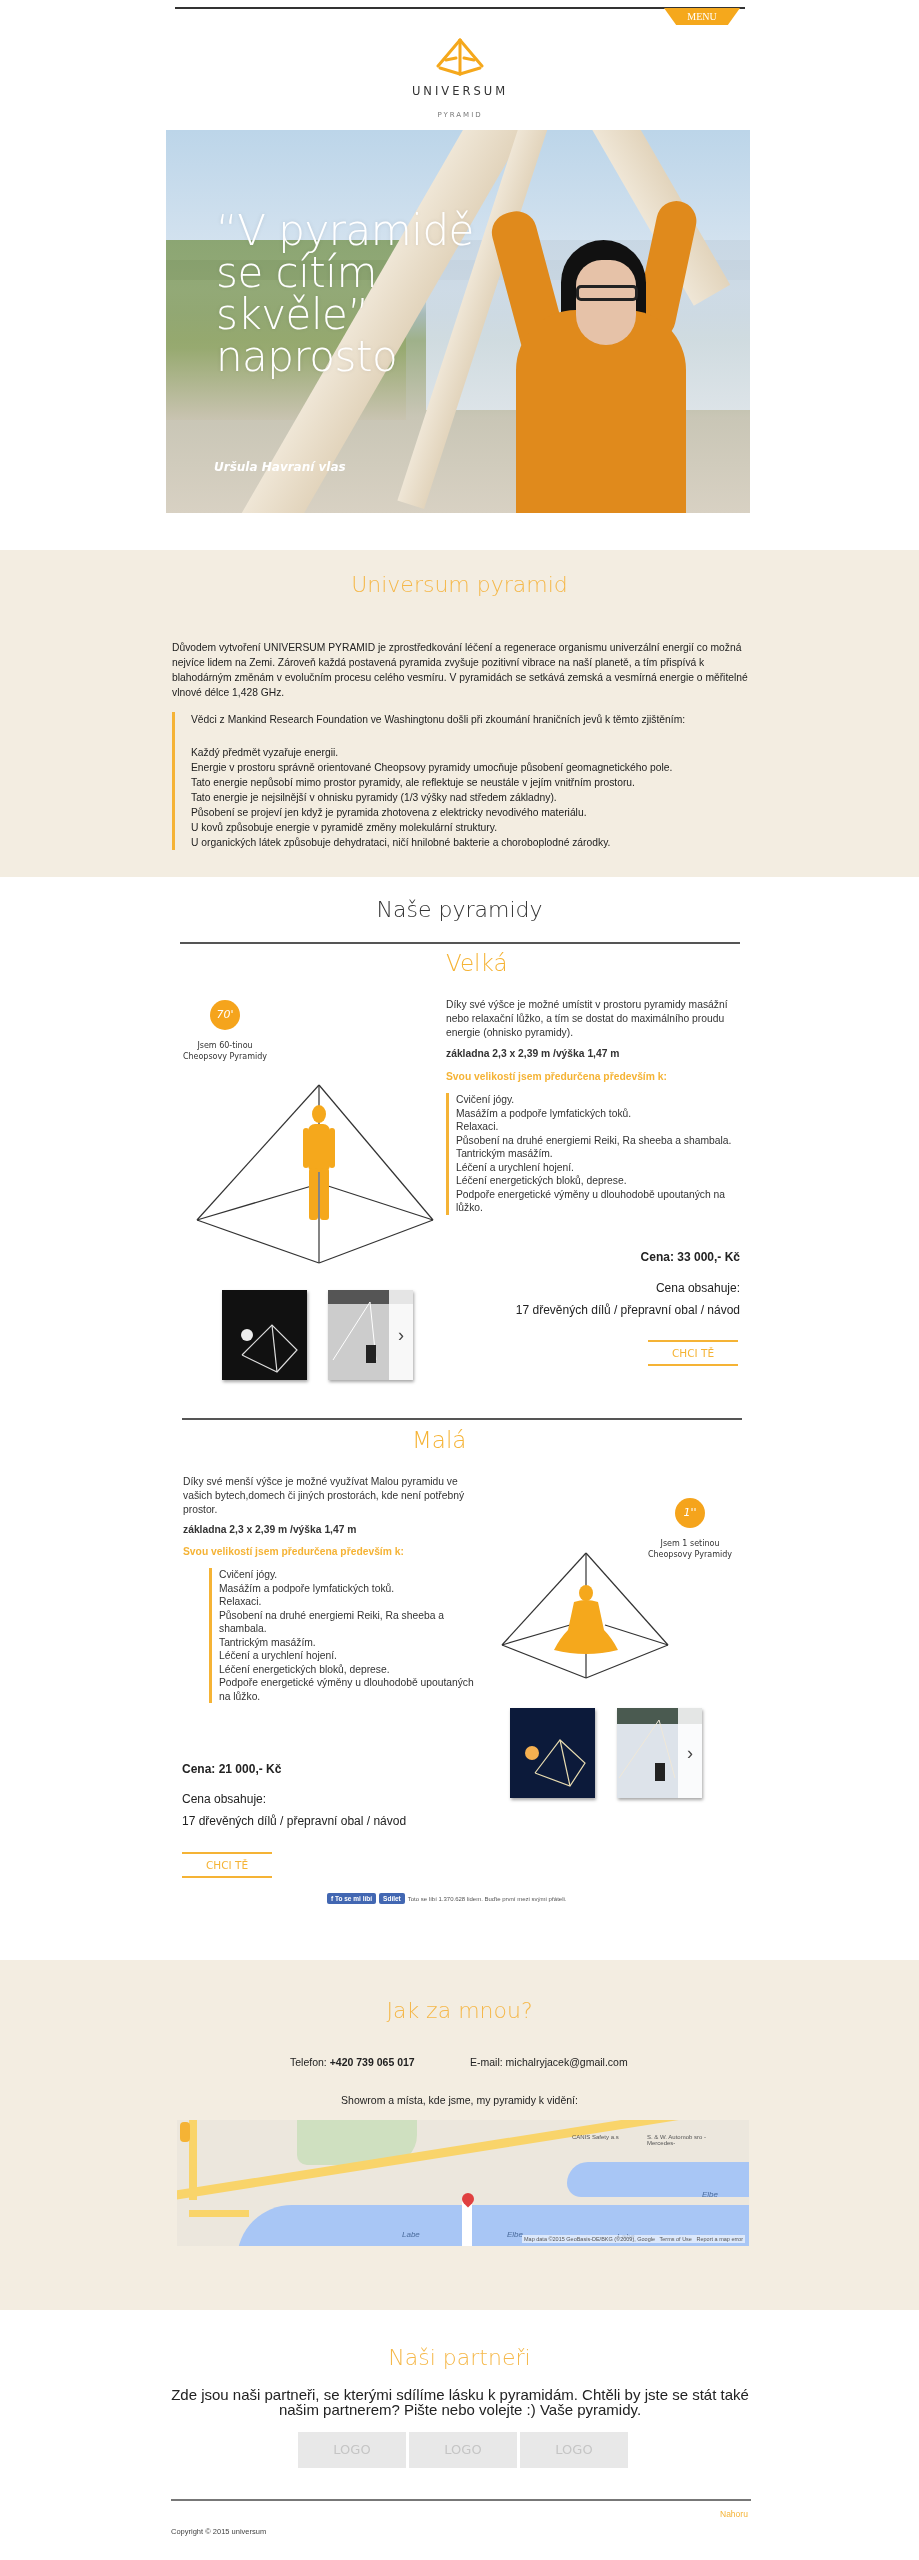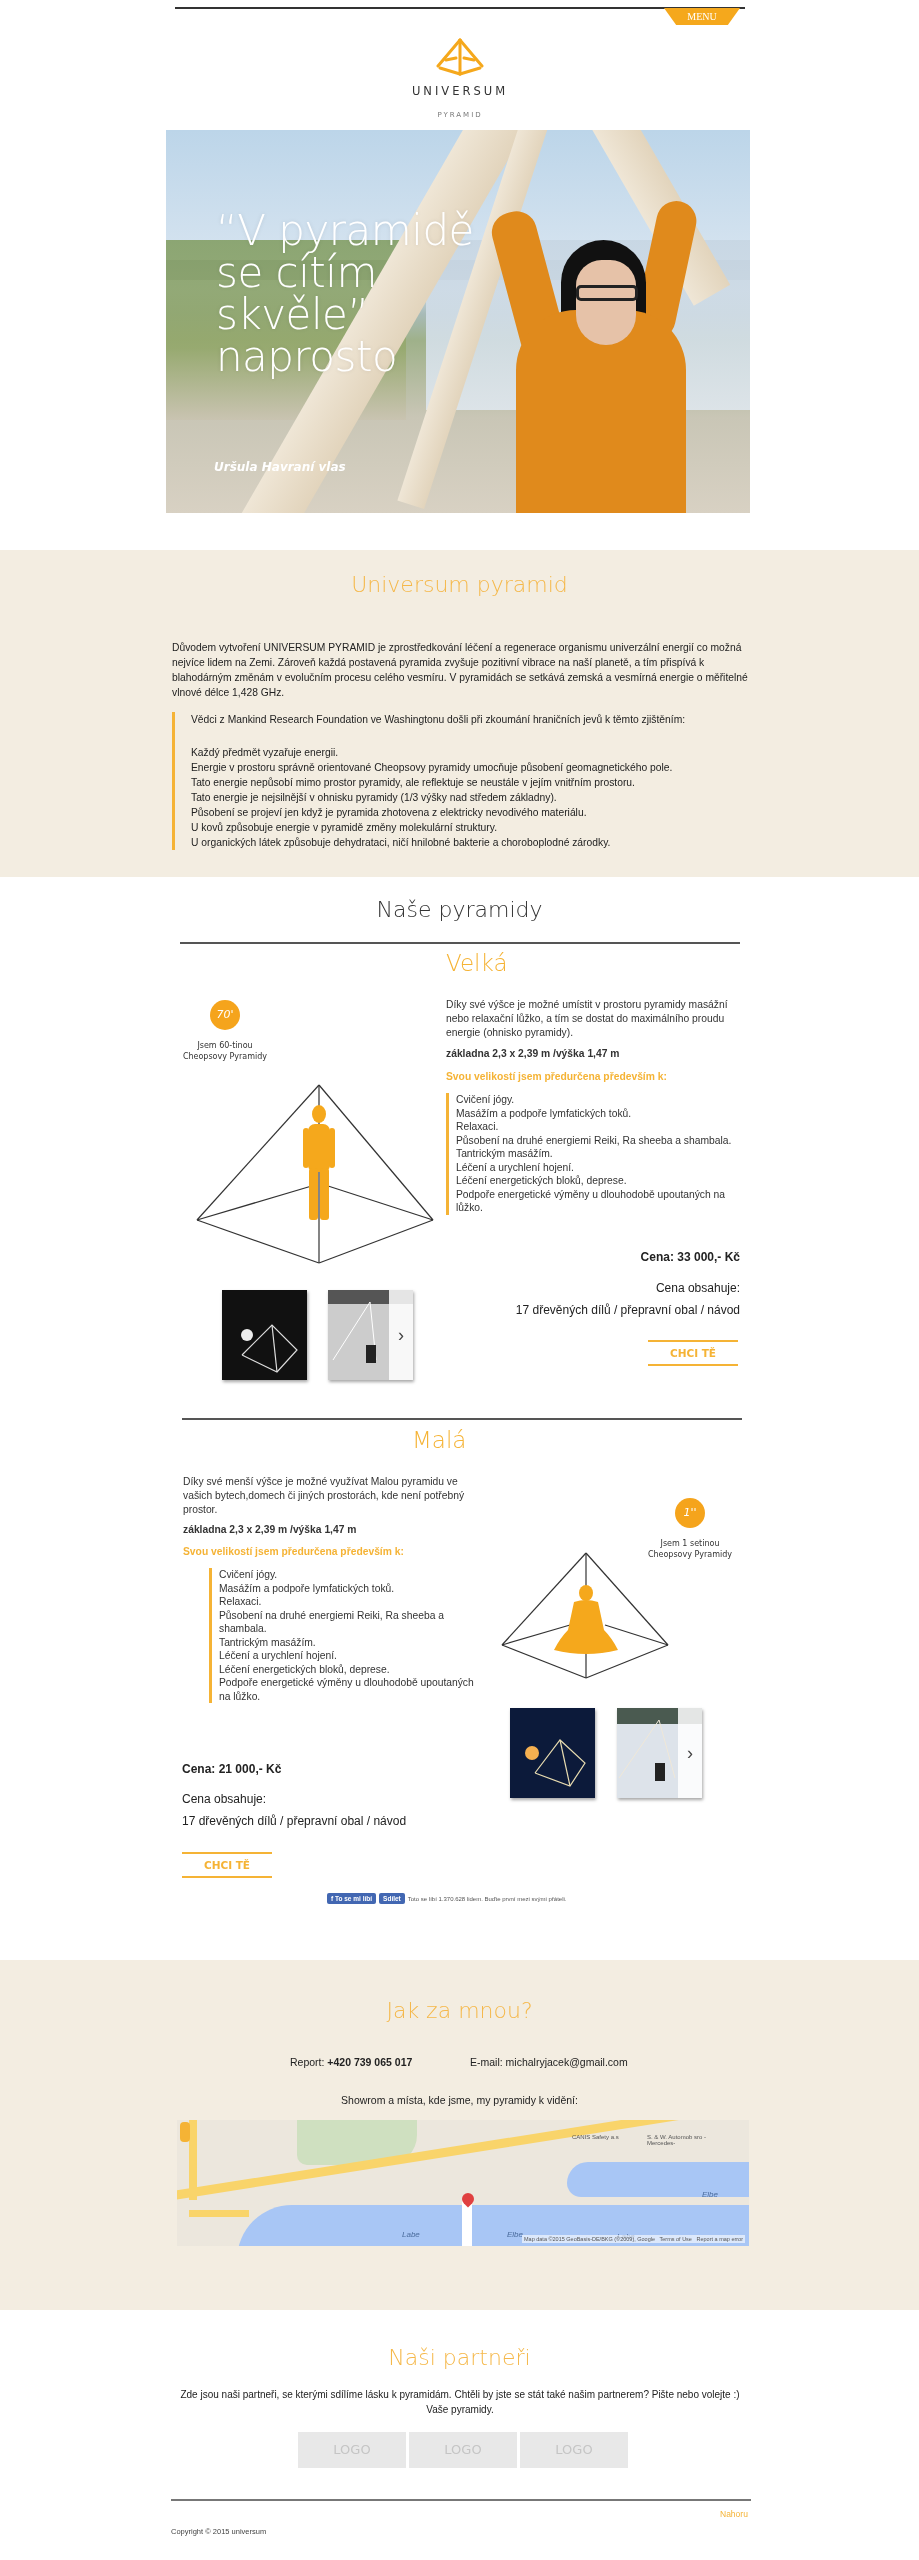--- a/index.html
+++ b/index.html
@@ -51,41 +51,41 @@
 
   .pyr-name { font-family: "DejaVu Sans", sans-serif; font-size: 23px; color: #f5b335; font-weight: 300; }
   .badge { width: 30px; height: 30px; border-radius: 50%; background: #f5a41c; color: #fff; font-style: italic; font-size: 11px; text-align: center; line-height: 30px; font-family: "DejaVu Sans", sans-serif; }
   .badge-cap { font-family: "DejaVu Sans", sans-serif; font-size: 8px; color: #333; text-align: center; line-height: 11px; }
   .desc { font-size: 10.3px; line-height: 14px; color: #333; }
   .dims { font-weight: bold; font-size: 10.3px; color: #333; }
   .purpose { font-weight: bold; font-size: 10.3px; color: #f5b335; }
   .uses { border-left: 3px solid #f5b335; padding-left: 7px; font-size: 10.3px; line-height: 13.5px; color: #333; }
   .price { font-weight: bold; font-size: 12px; color: #222; }
   .includes { font-size: 12px; color: #222; line-height: 22px; }
-  .cta { width: 90px; height: 26px; border-top: 2px solid #f5b335; border-bottom: 2px solid #f5b335; color: #f5b335; font-family: "DejaVu Sans", sans-serif; font-weight: bold; font-size: 10.5px; text-align: center; line-height: 22px; cursor: pointer; }
+  .cta { width: 90px; height: 26px; border-top: 2px solid #f5b335; border-bottom: 2px solid #f5b335; color: #f5b335; font-family: "DejaVu Sans", sans-serif; font-weight: normal; font-size: 10.5px; text-align: center; line-height: 22px; cursor: pointer; }
   .thumb { width: 85px; height: 90px; box-shadow: 1px 2px 3px rgba(0,0,0,.35); overflow: hidden; position: absolute; }
   .thumb .nav { position: absolute; right: 0; top: 0; width: 24px; height: 100%; background: rgba(255,255,255,.85); font-size: 18px; line-height: 90px; text-align: center; color: #444; }
 
   .fb { left: 327px; top: 1893px; display: flex; align-items: center; gap: 3px; font-size: 6px; color: #555; }
   .fb-btn { background: #4267b2; color: #fff; font-size: 6.5px; font-weight: bold; padding: 2px 4px; border-radius: 2px; }
 
   
   .contact { left: 0; top: 1960px; width: 919px; height: 350px; background: #f3ede1; }
   .contact-row { position: absolute; top: 96px; left: 290px; font-size: 10.5px; color: #222; }
   .contact-row .email { position: absolute; left: 180px; white-space: nowrap; }
   .showroom { position: absolute; top: 124px; width: 100%; text-align: center; font-size: 10.5px; color: #222; margin-top: 10px; }
   .map { position: absolute; left: 177px; top: 160px; width: 572px; height: 126px; background: #ece7dd; overflow: hidden; }
   .river { position: absolute; background: #a8c6f5; }
   .road { position: absolute; background: #f9d46a; }
   .map-attr { position: absolute; right: 4px; bottom: 3px; font-size: 5.5px; color: #555; background: rgba(255,255,255,.6); padding: 1px 2px; }
   .map-label { position: absolute; font-size: 8px; font-style: italic; color: #4a6b9c; }
   .pin { position: absolute; left: 285px; top: 73px; width: 12px; height: 12px; background: #e04040; border-radius: 50% 50% 50% 0; transform: rotate(-45deg); }
 
   
-  .partners-text { left: 170px; top: 2387px; width: 580px; text-align: center; font-size: 10px; line-height: 15px; color: #222; }
+  .partners-text { left: 170px; top: 2387px; width: 580px; text-align: center; font-size: 15px; line-height: 15px; color: #222; }
   .logos { left: 298px; top: 2432px; display: flex; gap: 3px; }
   .logo-box { width: 108px; height: 36px; background: #e8e8e8; color: #c5c5c5; font-family: "DejaVu Sans", sans-serif; font-size: 13px; text-align: center; line-height: 36px; }
 
   .to-top { left: 720px; top: 2509px; color: #f5b335; font-size: 8.5px; }
   .copyright { left: 171px; top: 2527px; font-size: 7.5px; color: #444; }
 </style>
 </head>
 <body>
 
 <div class="abs top-line"></div>
@@ -278,21 +278,21 @@
 
 <div class="abs fb">
   <span class="fb-btn"><span>f </span><span>To se mi líbí</span></span>
   <span class="fb-btn">Sdílet</span>
   <span>Toto se líbí 1.370.628 lidem. Buďte první mezi svými přáteli.</span>
 </div>
 
 <div class="abs contact">
   <div class="sec-title" style="top:38px;">Jak za mnou?</div>
   <div class="contact-row">
-    <span>Report: </span><b>+420 739 065 017</b>
+    <span>Telefon: </span><b>+420 739 065 017</b>
     <span class="email"><span>E-mail: </span><span>michalryjacek@gmail.com</span></span>
   </div>
   <div class="showroom">Showrom a místa, kde jsme, my pyramidy k vidění:</div>
   <div class="map">
     <div style="position:absolute;left:120px;top:0;width:120px;height:45px;background:#cfe0c0;border-radius:0 0 30px 10px;"></div>
     <div class="river" style="left:60px;top:85px;width:520px;height:55px;border-radius:60px 0 0 0;"></div>
     <div class="river" style="left:390px;top:42px;width:190px;height:35px;border-radius:30px 0 0 20px;"></div>
     <div class="road" style="left:-10px;top:72px;width:600px;height:9px;transform:rotate(-9deg);transform-origin:left;"></div>
     <div class="road" style="left:12px;top:0;width:8px;height:80px;"></div>
     <div class="road" style="left:12px;top:90px;width:60px;height:7px;"></div>

